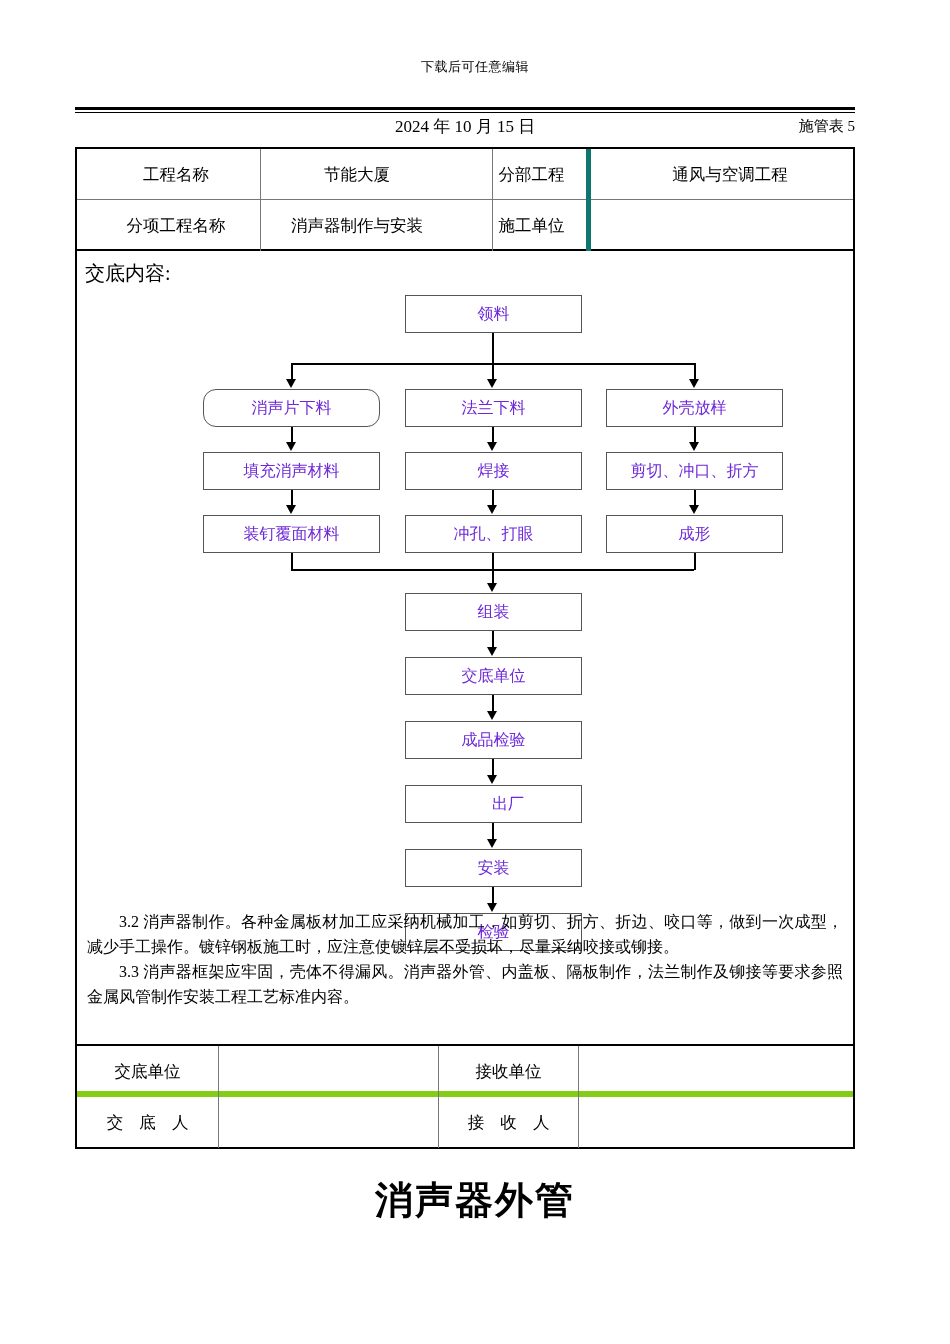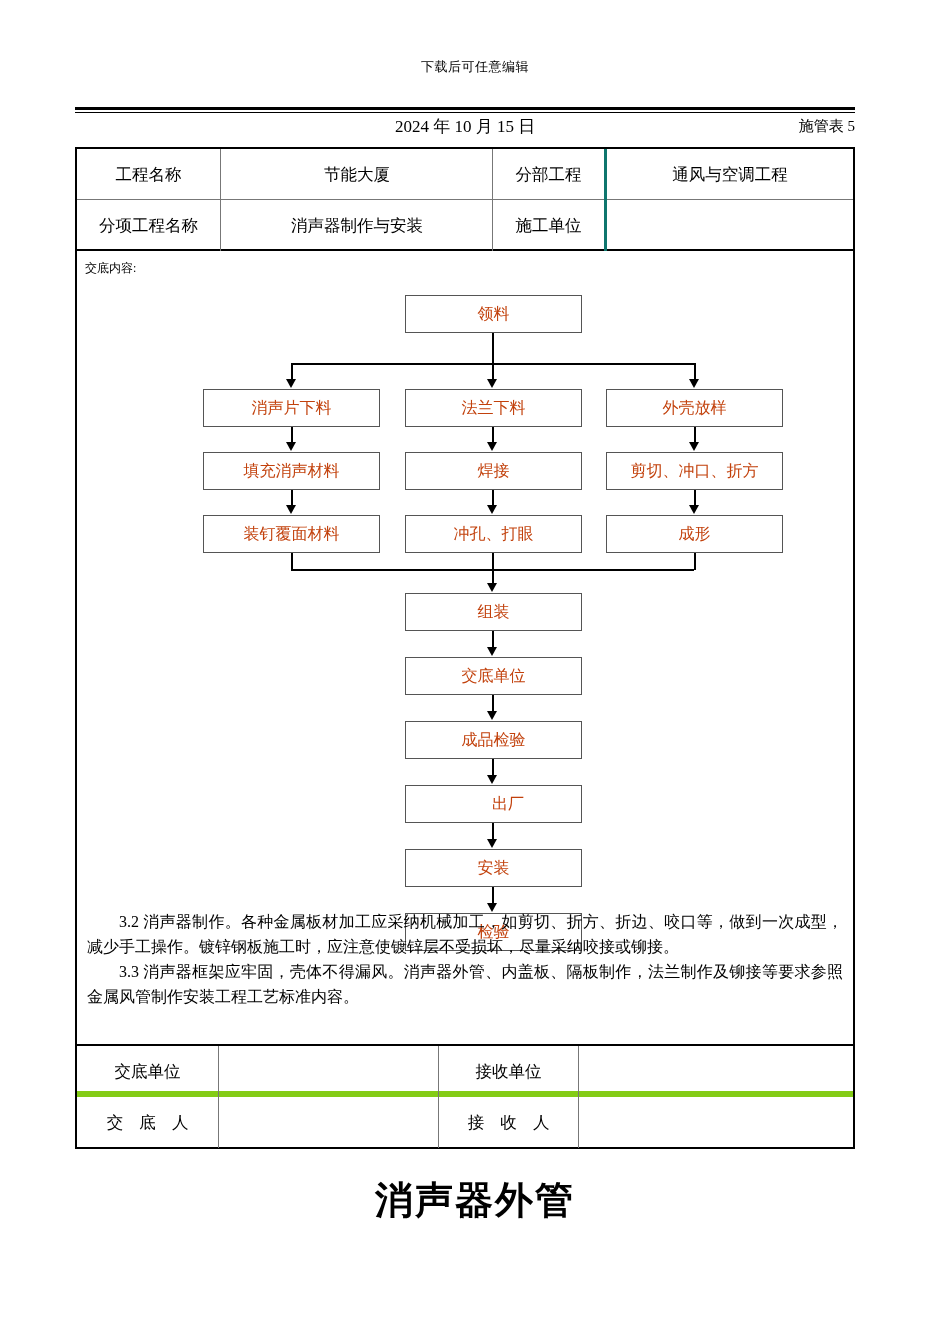--- a/index.html
+++ b/index.html
@@ -88,58 +88,58 @@
 
   .info-cell {
     position: absolute;
     top: 0;
     height: 51px;
     line-height: 51px;
     text-align: center;
     font-size: 16.5px;
     box-sizing: border-box;
   }
-  .info-cell.c1 { left: 0;     width: 144px; border-right: 1px solid #777; }
+  .info-cell.c1 { left: 15px;     width: 169px; border-right: 1px solid #777; }
   .info-cell.c2 { left: 145px; width: 271px; border-right: 1px solid #777; }
-  .info-cell.c3 { left: 416px; width: 114px; border-right: 3px solid #0f766e; }
+  .info-cell.c3 { left: 400px; width: 114px; border-right: 5px solid #0f766e; }
   .info-cell.c4 { left: 530px; width: 246px; }
 
   
   .content-area {
     position: absolute;
     top: 102px;
     left: 0;
     width: 776px;
     height: 795px;
     box-sizing: border-box;
     border-bottom: 2px solid #000;
   }
   .content-label {
     position: absolute;
     top: 9px;
     left: 8px;
-    font-size: 12px;
+    font-size: 20px;
   }
 
   
   .flow {
     position: absolute;
     top: 36px;
     left: 0;
     width: 776px;
     height: 620px;
   }
   .fbox {
     position: absolute;
     border: 1.4px solid #555;
     background: #fff;
     box-sizing: border-box;
     text-align: center;
     font-size: 16px;
-    color: #c2410c;
+    color: #6d28d9;
     display: flex;
     align-items: center;
     justify-content: center;
   }
   .fline {
     position: absolute;
     background: #000;
   }
   .fline.v { width: 1.6px; }
   .fline.h { height: 1.6px; }
@@ -242,21 +242,21 @@
 
       <div class="fline h" style="left:214px; top:76px; width:403px;"></div>
 
       <div class="fline v" style="left:214px; top:76px; height:18px;"></div>
       <div class="farrow" style="left:209px; top:92px;"></div>
       <div class="fline v" style="left:415px; top:76px; height:18px;"></div>
       <div class="farrow" style="left:410px; top:92px;"></div>
       <div class="fline v" style="left:617px; top:76px; height:18px;"></div>
       <div class="farrow" style="left:612px; top:92px;"></div>
 
-      <div class="fbox" style="left:126px; top:102px; width:177px; height:38px;">消声片下料</div>
+      <div class="fbox" style="left:126px; top:102px; width:177px; height:38px;border-radius:13px;">消声片下料</div>
       <div class="fbox" style="left:328px; top:102px; width:177px; height:38px;">法兰下料</div>
       <div class="fbox" style="left:529px; top:102px; width:177px; height:38px;">外壳放样</div>
 
       <div class="fline v" style="left:214px; top:140px; height:17px;"></div>
       <div class="farrow" style="left:209px; top:155px;"></div>
       <div class="fline v" style="left:415px; top:140px; height:17px;"></div>
       <div class="farrow" style="left:410px; top:155px;"></div>
       <div class="fline v" style="left:617px; top:140px; height:17px;"></div>
       <div class="farrow" style="left:612px; top:155px;"></div>
 

